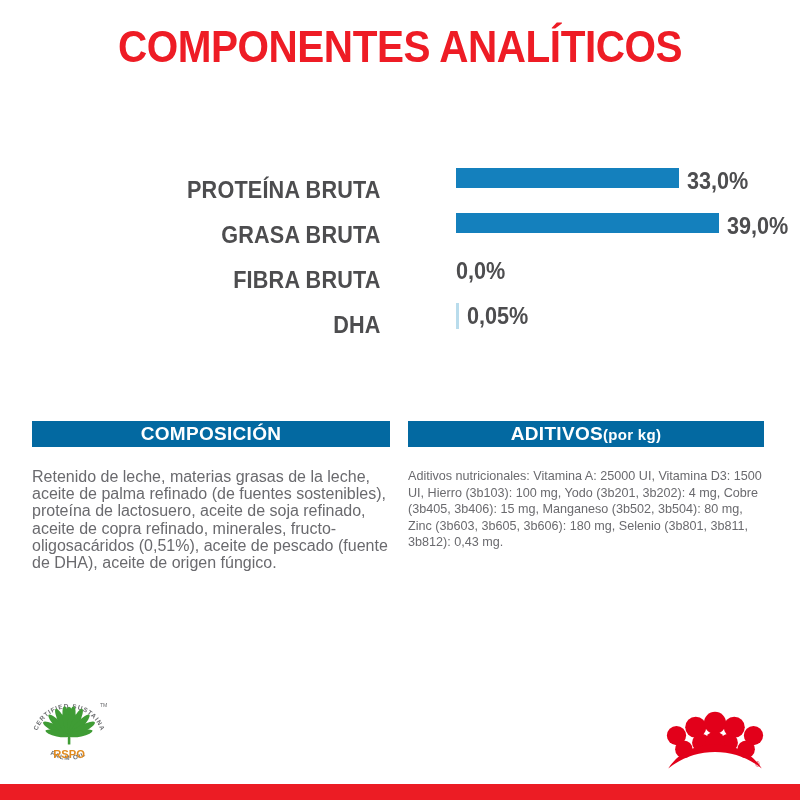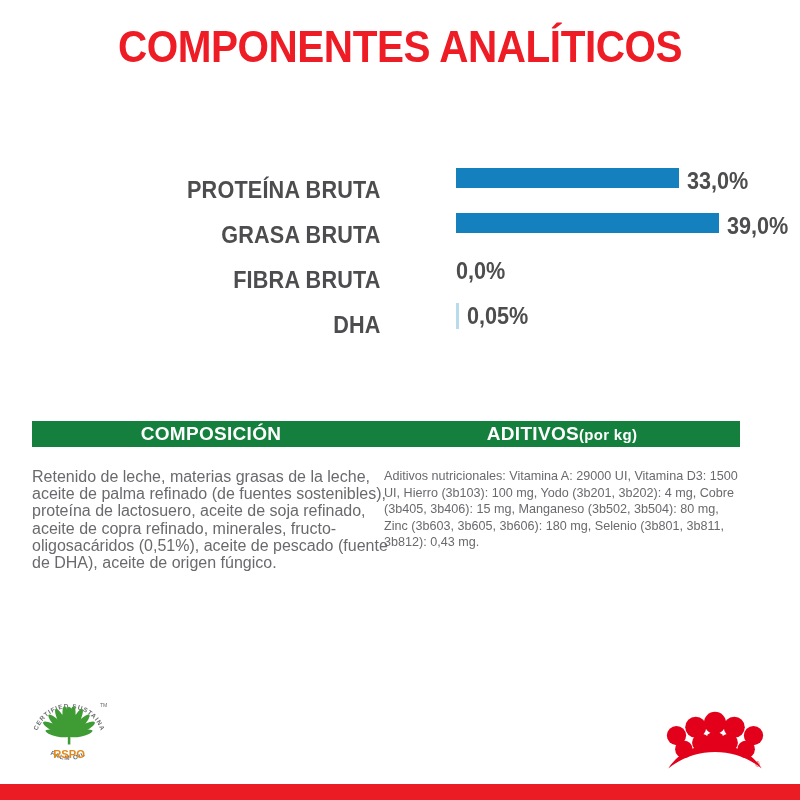--- a/index.html
+++ b/index.html
@@ -89,24 +89,24 @@
     position:absolute;
     top:421px;
     left:0;
     width:800px;
   }
   .panel{
     position:absolute;
     top:0;
   }
   .panel.left{ left:32px;  width:358px; }
-  .panel.right{ left:384px; width:356px; }
+  .panel.right{ left:408px; width:356px; }
 
   .panel-head{
-    background:#15803d;
+    background:#0369a1;
     height:26px;
     display:flex;
     align-items:center;
     justify-content:center;
     color:#ffffff;
     font-family:"Liberation Sans Narrow","Liberation Sans", sans-serif;
     font-size:19px;
     font-weight:bold;
     letter-spacing:0.3px;
     white-space:nowrap;
@@ -202,21 +202,21 @@
   <div class="panel left">
     <div class="panel-head">COMPOSICIÓN</div>
     <div class="panel-body">Retenido de leche, materias grasas de la leche, aceite de palma refinado (de fuentes sostenibles), proteína de lactosuero, aceite de soja refinado, aceite de copra refinado, minerales, fructo-oligosacáridos (0,51%), aceite de pescado (fuente de DHA), aceite de origen fúngico.</div>
   </div>
 
   <div class="panel right">
     <div class="panel-head">
       <span>ADITIVOS</span>
         <span class="sub"> (por kg)</span>
     </div>
-    <div class="panel-body">Aditivos nutricionales: Vitamina A: 29000 UI, Vitamina D3: 1500 UI, Hierro (3b103): 100 mg, Yodo (3b201, 3b202): 4 mg, Cobre (3b405, 3b406): 15 mg, Manganeso (3b502, 3b504): 80 mg, Zinc (3b603, 3b605, 3b606): 180 mg, Selenio (3b801, 3b811, 3b812): 0,43 mg.</div>
+    <div class="panel-body">Aditivos nutricionales: Vitamina A: 25000 UI, Vitamina D3: 1500 UI, Hierro (3b103): 100 mg, Yodo (3b201, 3b202): 4 mg, Cobre (3b405, 3b406): 15 mg, Manganeso (3b502, 3b504): 80 mg, Zinc (3b603, 3b605, 3b606): 180 mg, Selenio (3b801, 3b811, 3b812): 0,43 mg.</div>
   </div>
 
 </div>
 
 <div class="rspo">
   <svg viewBox="0 0 100 100" width="86" height="86">
     <defs>
       <path id="ringTop" d="M 12,56 A 39,39 0 0 1 88,56"></path>
       <path id="ringBot" d="M 20,72 A 39,39 0 0 0 80,72"></path>
     </defs>

